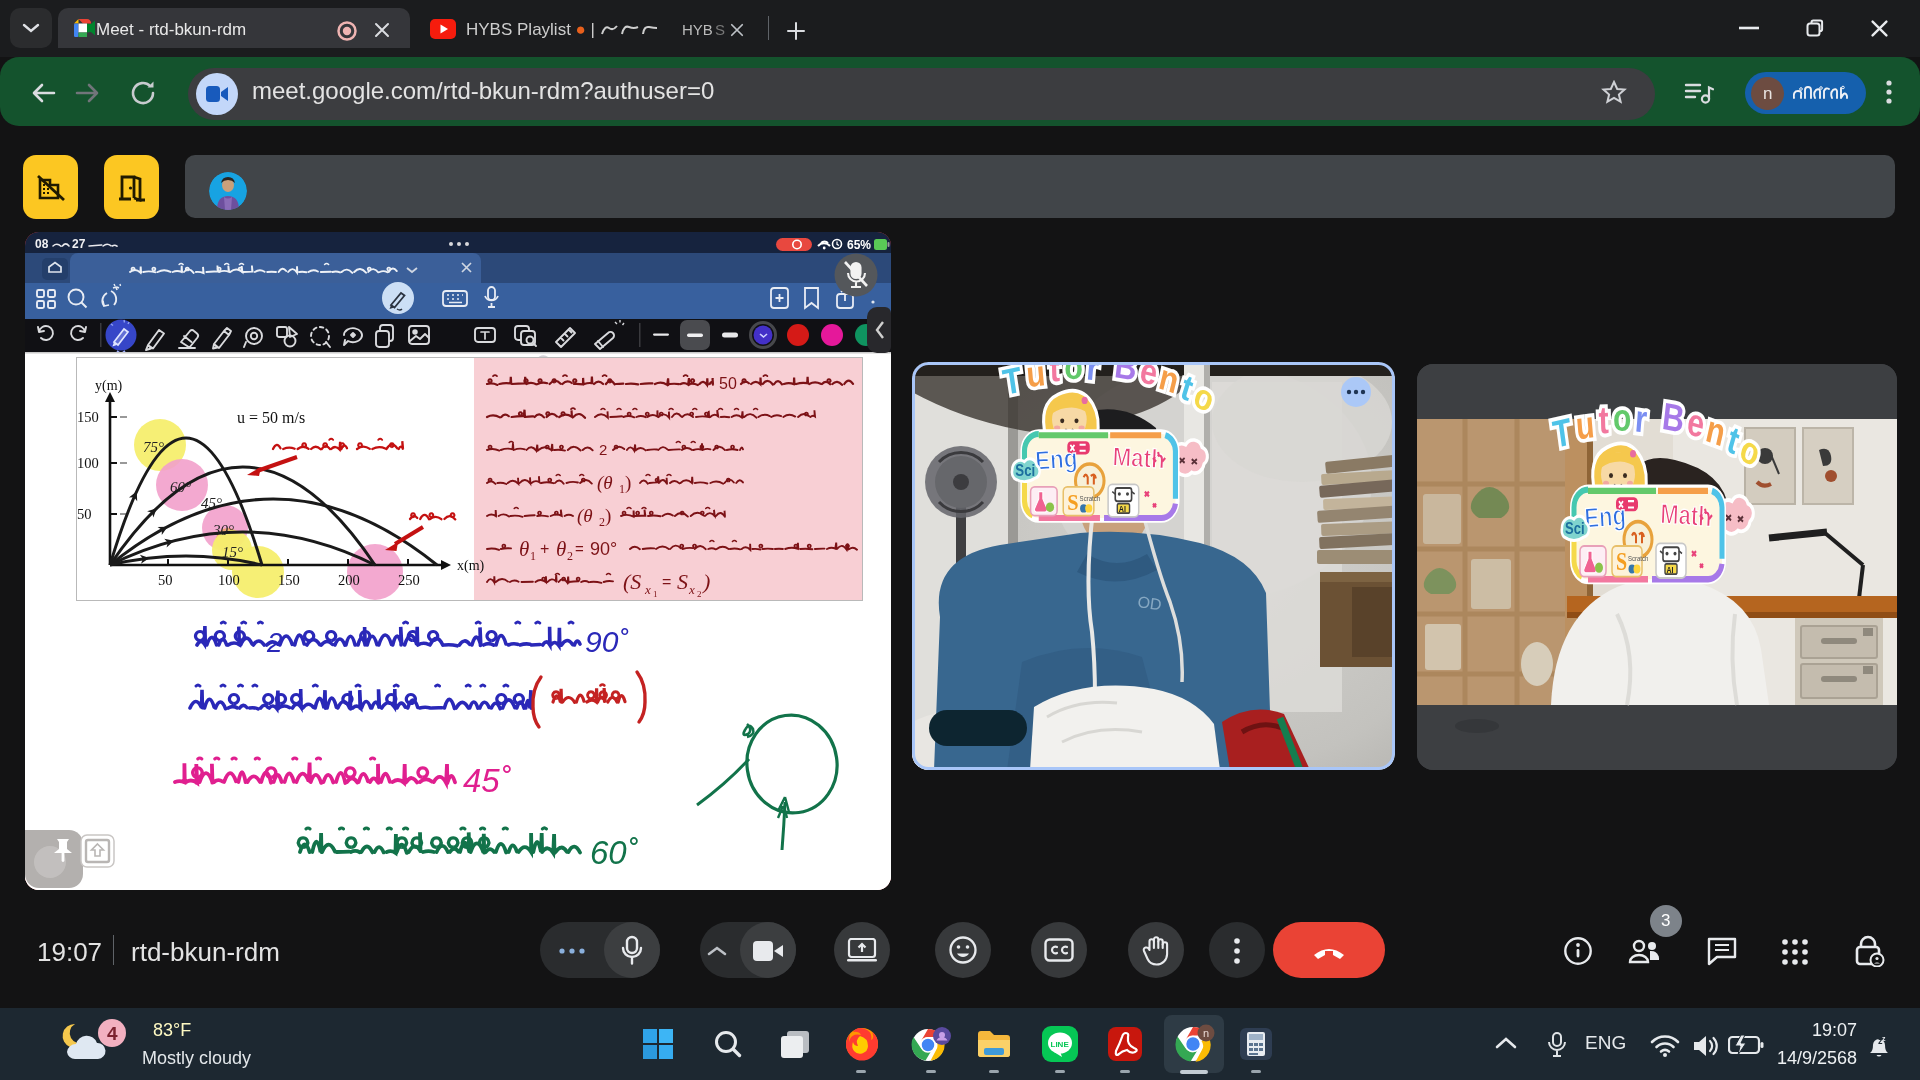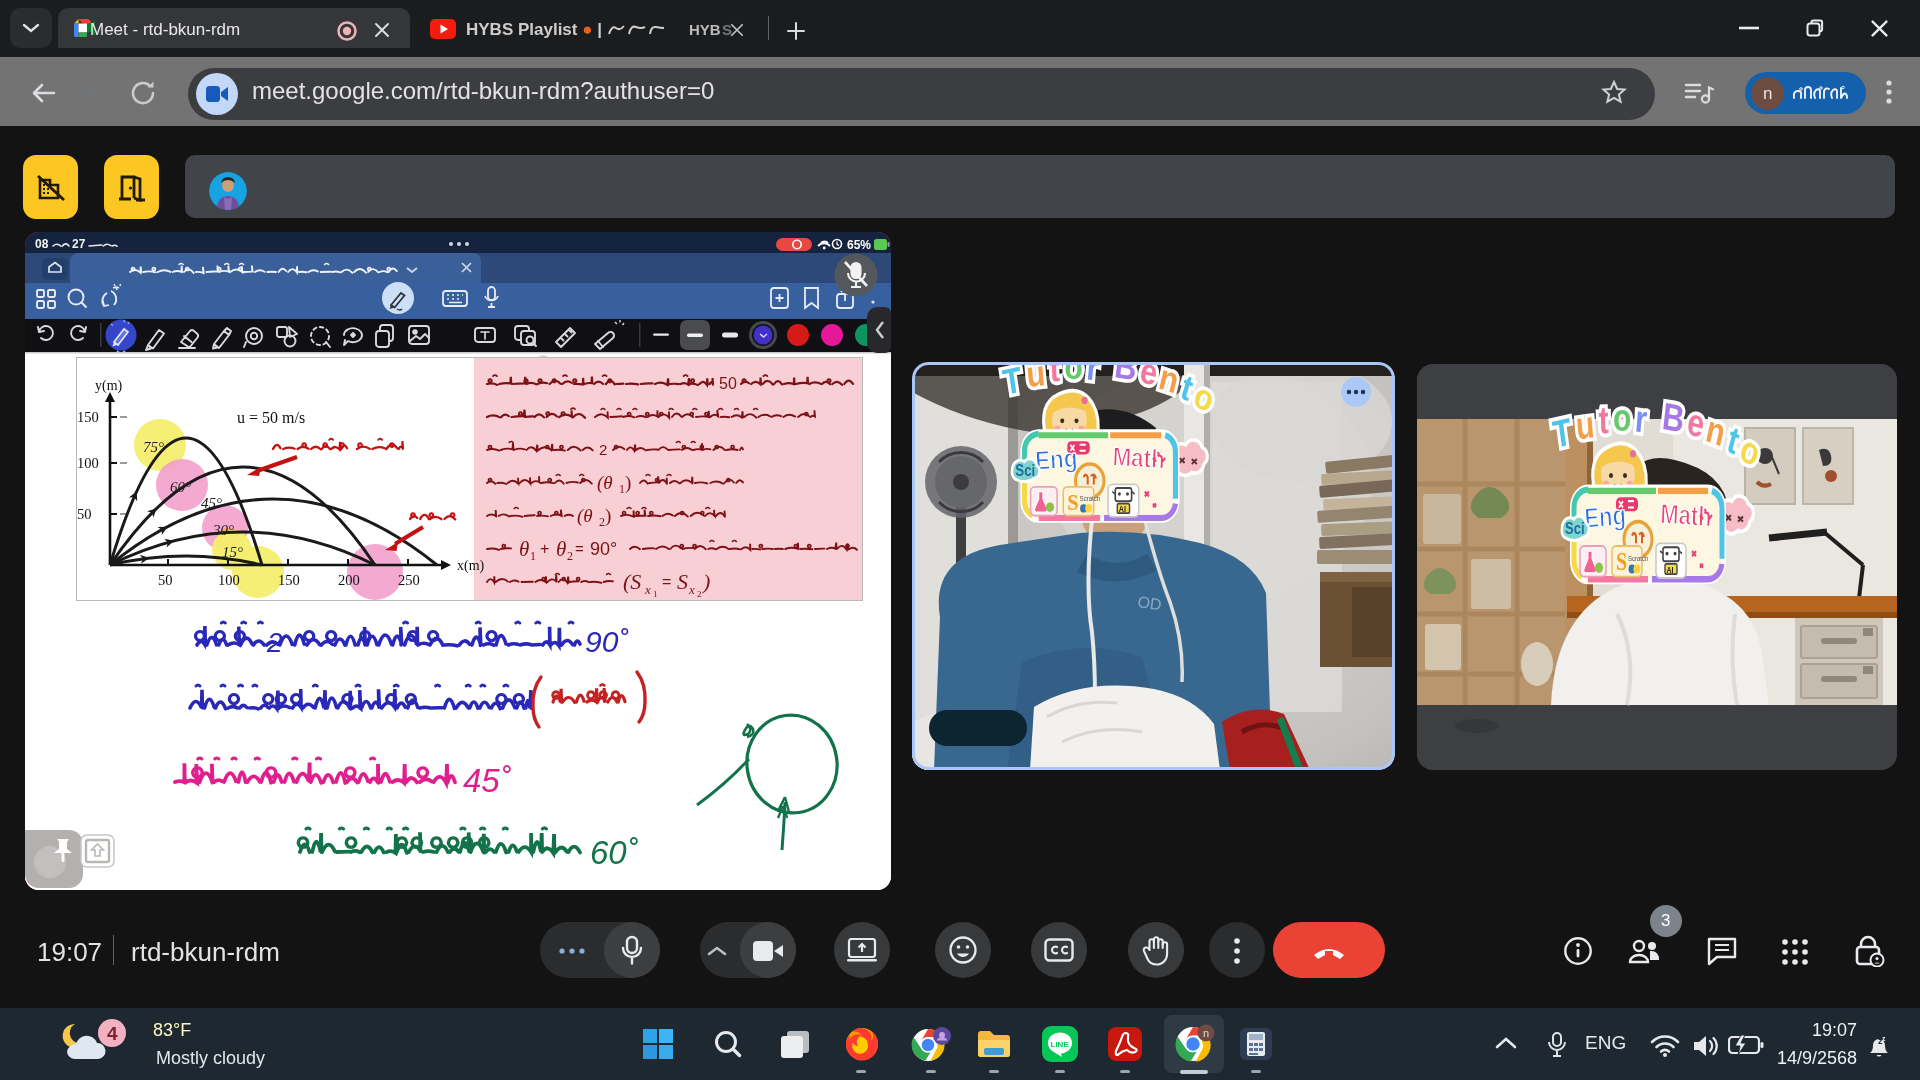--- a/index.html
+++ b/index.html
@@ -1,20 +1,20 @@
 <!DOCTYPE html>
 <html><head>
 <meta charset="utf-8">
 <style>
 html,body{margin:0;padding:0;width:1920px;height:1080px;background:#131314;overflow:hidden;font-family:"Liberation Sans",sans-serif;}
 .abs{position:absolute;}
 #stage{position:relative;width:1920px;height:1080px;}
 
 #tabstrip{position:absolute;left:0;top:0;width:1920px;height:57px;background:#1b1c1e;}
-#toolbar{position:absolute;left:0;top:57px;width:1920px;height:69px;background:#737373;}
+#toolbar{position:absolute;left:0;top:57px;width:1920px;height:69px;background:#14532d;border-radius:19px;}
 .tab{position:absolute;top:8px;height:40px;border-radius:10px 10px 0 0;}
 #tabsearch{position:absolute;left:10px;top:8px;width:42px;height:40px;border-radius:10px;background:#2b2c2e;}
 #addrpill{position:absolute;left:188px;top:11px;width:1467px;height:52px;border-radius:26px;background:#3c3d40;}
 
 #page{position:absolute;left:0;top:130px;width:1920px;height:878px;background:#131314;}
 #graybar{position:absolute;left:185px;top:25px;width:1710px;height:63px;border-radius:10px;background:#414549;}
 .ybtn{position:absolute;top:25px;width:55px;height:64px;border-radius:13px;background:#fcc722;}
 
 #share{position:absolute;left:25px;top:102px;width:866px;height:658px;border-radius:14px;background:#ef4444;overflow:hidden;}
 #ipadstatus{position:absolute;left:0;top:0;width:866px;height:21px;background:#16233e;}
@@ -128,35 +128,35 @@
     <path d="M0 4.5 L4.5 0 v4.5z" fill="#fbbc04"></path>
     <rect x="0" y="4.5" width="4.5" height="13.5" rx="1.2" fill="#4285f4"></rect>
     <path d="M4.5 4.5 H13 v9 H4.5z" fill="#fff"></path>
     <path d="M13 0 h0 l0 0z" fill="#fff"></path>
     <path d="M4.5 13.5 H13 V18 H4.5z" fill="#34a853"></path>
     <path d="M13 0 q4.5 0 4.5 4.5 v9 q0 4.5-4.5 4.5z" fill="#00832d" opacity="0"></path>
     <path d="M13 4.5 v9 l4-0.5 4 3.5 V1.5 l-4 3.5z" fill="#00832d"></path>
     <path d="M13 0 h-0.001 v4.5 h4.2 q-0.5-4.5-4.2-4.5z" fill="#ea4335"></path>
   </svg>
 
-  <div class="abs" style="left:90px;top:20px;color:#e8e8e8;font-size:17px;">Meet - rtd-bkun-rdm</div>
+  <div class="abs" style="left:96px;top:20px;color:#e8e8e8;font-size:17px;">Meet - rtd-bkun-rdm</div>
 
   <svg class="abs" style="left:336px;top:20px" width="22" height="22" viewBox="0 0 22 22">
         <circle cx="11" cy="11" r="8.5" fill="none" stroke="#efb4b2" stroke-width="2.5"></circle>
         <circle cx="11" cy="11" r="4.2" fill="#efb4b2"></circle>
       </svg>
   <svg class="abs" style="left:374px;top:22px" width="16" height="16" viewBox="0 0 16 16">
         <path d="M2 2l12 12M14 2L2 14" stroke="#dadce0" stroke-width="2" stroke-linecap="round"></path>
       </svg>
 
   <svg class="abs" style="left:430px;top:19px" width="26" height="20" viewBox="0 0 26 20">
         <rect x="0" y="0" width="26" height="20" rx="5" fill="#f61c0d"></rect>
         <path d="M10.5 5.5v9l7.5-4.5z" fill="#fff"></path>
       </svg>
-  <div class="abs" style="left:466px;top:20px;color:#cdcdcd;font-size:17px;width:270px;overflow:hidden;white-space:nowrap;font-weight:bold;">HYBS Playlist <span style="color:#e8601c">●</span> | <svg width="130" height="15" viewBox="0 0 130 15" style="vertical-align:-2px">
+  <div class="abs" style="left:466px;top:20px;color:#cdcdcd;font-size:17px;width:270px;overflow:hidden;white-space:nowrap;">HYBS Playlist <span style="color:#e8601c">●</span> | <svg width="130" height="15" viewBox="0 0 130 15" style="vertical-align:-2px">
           <path d="M2 12 q3-9 7-6 t8-2 m5 8 q2-9 7-7 t9 0 m5 7 q1-8 6-7 t8 1" stroke="#cdcdcd" stroke-width="2" fill="none"></path>
           <text x="82" y="13" font-size="15" fill="#bbb" font-family="Liberation Sans">HYB</text>
           <text x="115" y="13" font-size="15" fill="#777" font-family="Liberation Sans">S</text>
         </svg></div>
   <svg class="abs" style="left:730px;top:23px" width="14" height="14" viewBox="0 0 16 16">
         <path d="M2 2l12 12M14 2L2 14" stroke="#bdc1c6" stroke-width="2" stroke-linecap="round"></path>
       </svg>
   <div class="abs" style="left:768px;top:16px;width:1px;height:24px;background:#5f6368;"></div>
   <svg class="abs" style="left:786px;top:21px" width="20" height="20" viewBox="0 0 20 20">
         <path d="M10 2v16M2 10h16" stroke="#dadce0" stroke-width="2" stroke-linecap="round"></path>
@@ -811,21 +811,21 @@
 
 <div id="taskbar">
 
   <svg class="abs" style="left:55px;top:10px" width="78" height="52" viewBox="0 0 78 52">
     <path d="M20 6 a12 12 0 1 0 10 18 a10 10 0 0 1-10-18z" fill="#f5c84d"></path>
     <path d="M12 34 a9 9 0 0 1 9-8 a11 11 0 0 1 21-1 a8 8 0 0 1 1 16 h-23 a8 8 0 0 1-8-7z" fill="#dfe8f2"></path>
     <circle cx="57" cy="15" r="14" fill="#f2b0c0"></circle>
     <text x="52" y="22" font-size="19" font-weight="bold" fill="#7c2230" font-family="Liberation Sans">4</text>
   </svg>
   <div class="abs" style="left:153px;top:12px;color:#fef9c3;font-size:18px;">83°F</div>
-  <div class="abs" style="left:156px;top:40px;color:#e3e7ea;font-size:18px;">Mostly cloudy</div>
+  <div class="abs" style="left:142px;top:40px;color:#e3e7ea;font-size:18px;">Mostly cloudy</div>
 
   <svg class="abs" style="left:642px;top:20px" width="32" height="32" viewBox="0 0 32 32">
         <rect x="1" y="1" width="14" height="14" fill="#2fa3e8"></rect>
         <rect x="17" y="1" width="14" height="14" fill="#3db5f5"></rect>
         <rect x="1" y="17" width="14" height="14" fill="#2b99dd"></rect>
         <rect x="17" y="17" width="14" height="14" fill="#36acf0"></rect>
       </svg>
   <svg class="abs" style="left:712px;top:20px" width="32" height="32" viewBox="0 0 32 32">
         <circle cx="14" cy="14" r="9.5" fill="none" stroke="#e6e9ec" stroke-width="3"></circle>
         <path d="M21.5 21.5 l6 6" stroke="#e6e9ec" stroke-width="3.4" stroke-linecap="round"></path>

